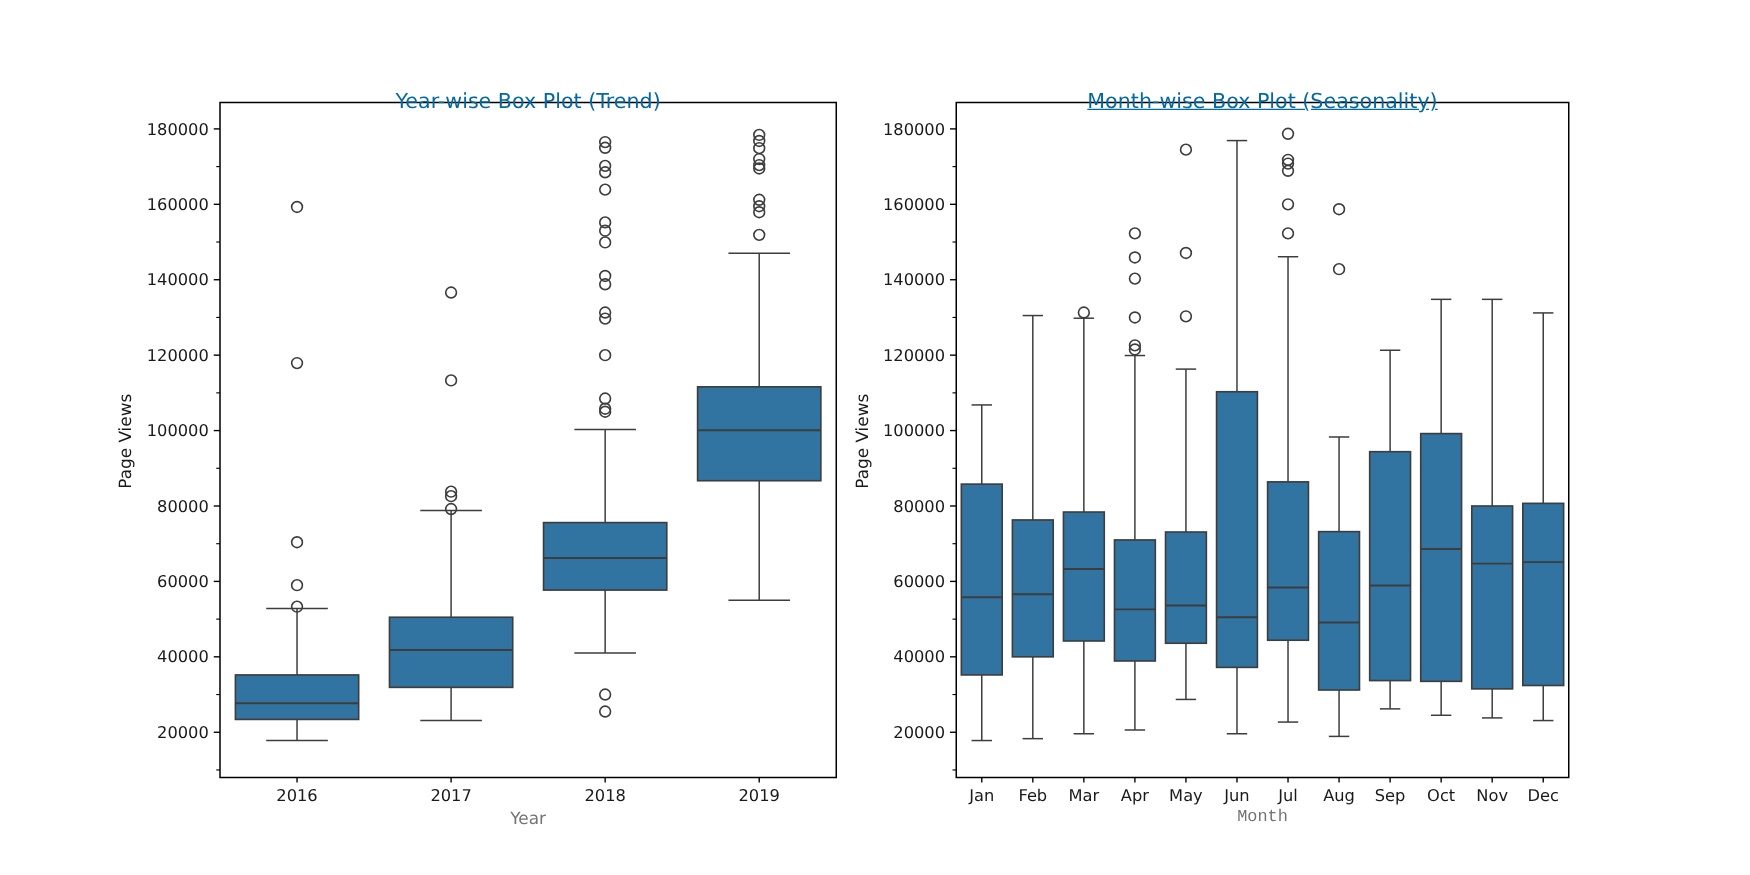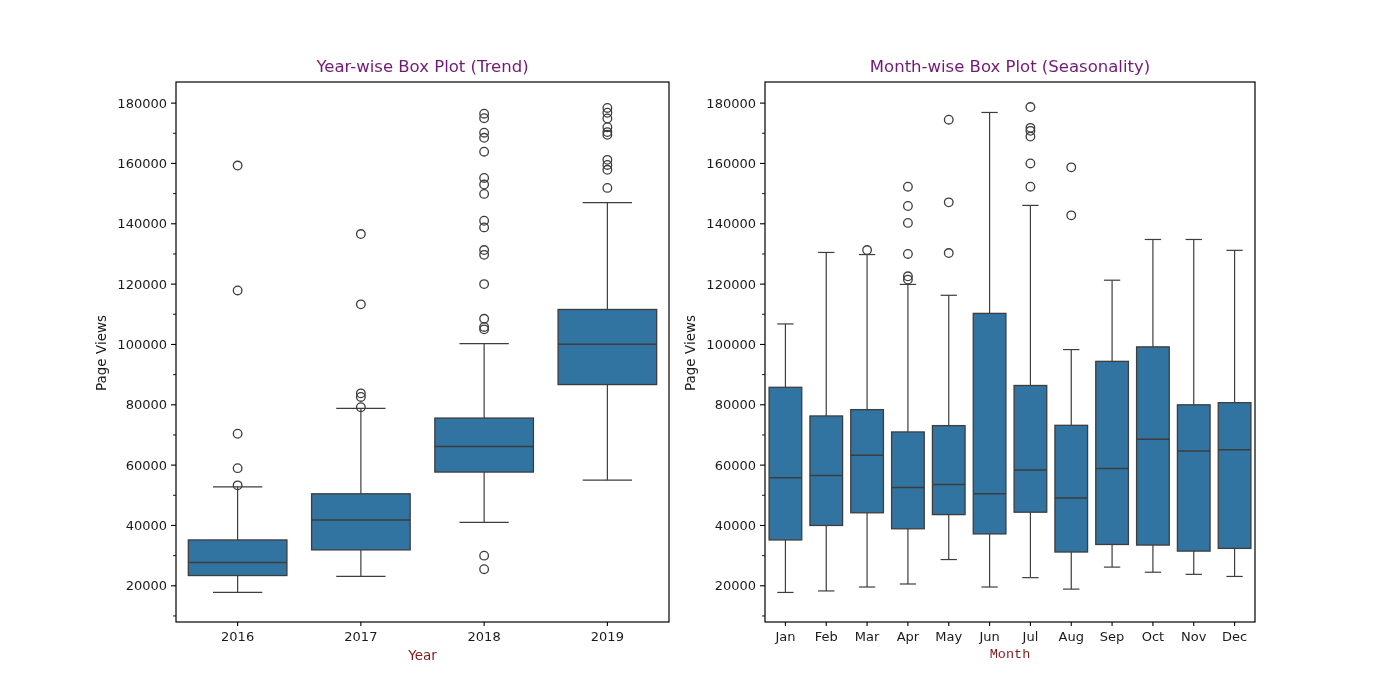--- a/index.html
+++ b/index.html
@@ -6,28 +6,28 @@
   .figure{
     position:relative;
     width:1400px;height:700px;
     background:#ffffff;
     font-family:"DejaVu Sans", sans-serif;
     overflow:hidden;
   }
   .figure svg{position:absolute;left:0;top:0;}
   svg text{font-family:"DejaVu Sans", sans-serif;fill:#1a1a1a;}
   .chart-title{
-    position:absolute;top:57px;height:22px;
-    font-size:16.5px;color:#701a75;text-align:center;white-space:nowrap;
+    position:absolute;top:71px;height:22px;
+    font-size:16.5px;color:#0369a1;text-align:center;white-space:nowrap;
   }
   .title-left{left:176px;width:493px;}
-  .title-right{left:765px;width:490px;}
+  .title-right{left:765px;width:490px;text-decoration:underline;}
   .x-label{
     position:absolute;top:647px;height:18px;
-    font-size:13.5px;color:#7f1d1d;text-align:center;
+    font-size:13.5px;color:#737373;text-align:center;
   }
   .xlabel-left{left:176px;width:493px;}
   .xlabel-right{left:765px;width:490px;font-family:Liberation Mono, monospace;}
   .y-label{
     position:absolute;width:200px;height:18px;
     font-size:13.5px;color:#1a1a1a;text-align:center;
     transform:translate(-50%,-50%) rotate(-90deg);
   }
   .ylabel-left{left:102px;top:353px;}
   .ylabel-right{left:691px;top:353px;}

